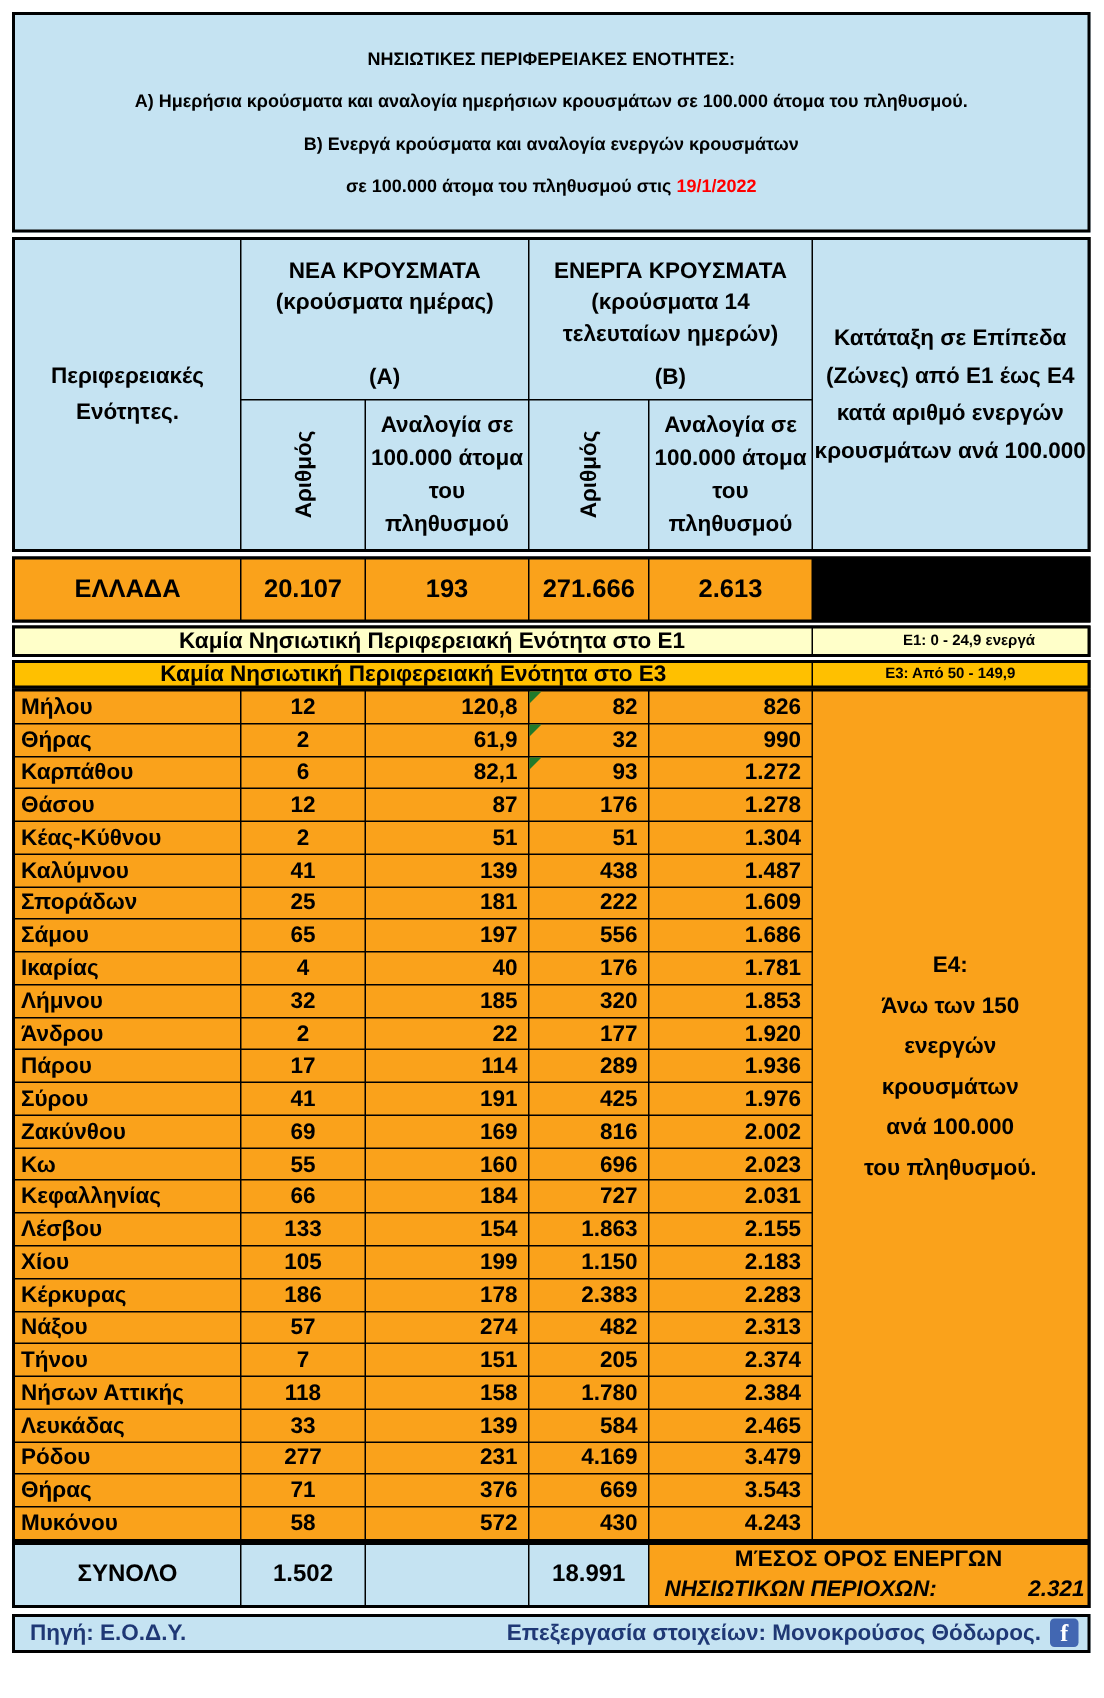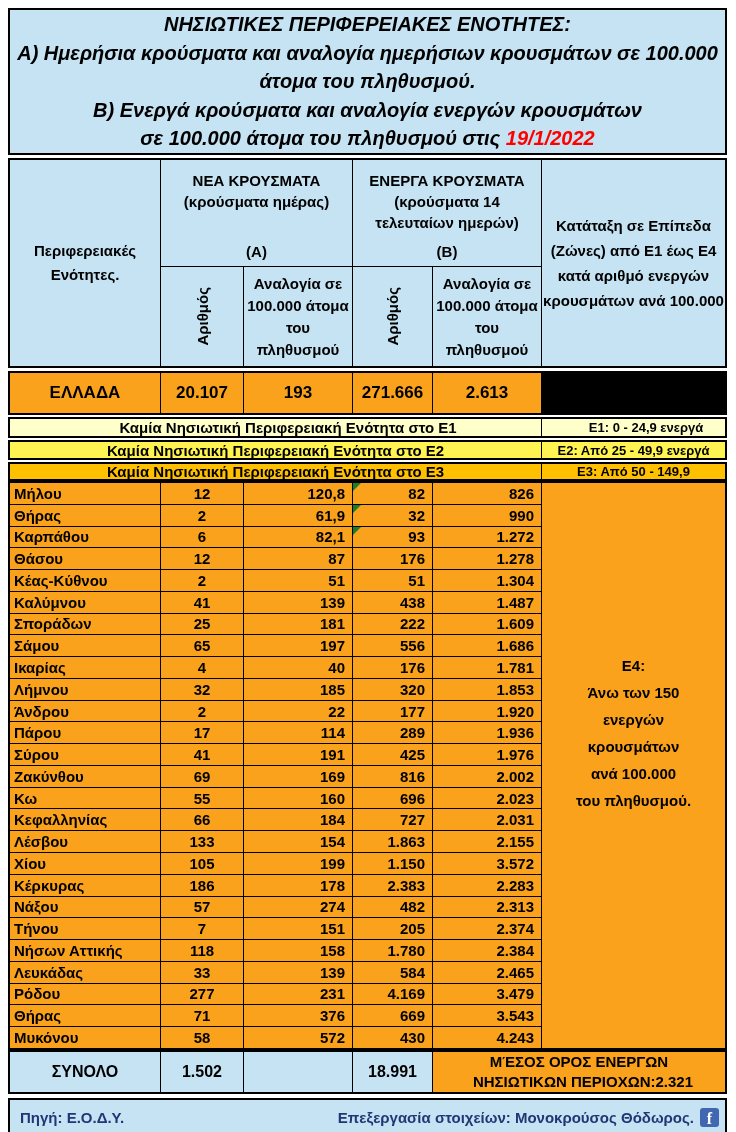--- a/index.html
+++ b/index.html
@@ -12,42 +12,42 @@
   .band{width:719px;border:2px solid #000;box-sizing:border-box;}
   .grid{display:grid;background:#000;gap:1px;}
   .cols{grid-template-columns:150px 82px 108px 79px 108px 183px;}
   .e1bg{background:#FFFFC9;padding-left:25px;}
   .e2bg{background:#FFF351;}
   .e3bg{background:#FFC000;}
 
   
   .title-block{
     height:147px;background:#C5E3F2;display:flex;flex-direction:column;
-    justify-content:center;text-align:center;font-size:20px;line-height:28.5px;font-style:italic;
+    justify-content:center;text-align:center;font-size:12px;line-height:28.5px;
   }
   .red{color:#FF0000;}
 
   
   .header-grid{grid-template-rows:106px 99px;}
   .hcell{background:#C5E3F2;display:flex;align-items:center;justify-content:center;text-align:center;}
   .hc-region{grid-row:1 / span 2;font-size:15px;line-height:24px;}
   .hc-group{flex-direction:column;justify-content:space-between;padding:10px 2px 4px 2px;font-size:15px;line-height:21px;}
   .hc-rank{grid-row:1 / span 2;grid-column:6;font-size:15px;line-height:25px;}
   .hc-sub{font-size:15px;line-height:22px;}
   .vtext{writing-mode:vertical-rl;transform:rotate(180deg);font-size:15px;}
 
   
   .row44{grid-template-rows:40px;}
   .gcell{background:#FAA21B;display:flex;align-items:center;justify-content:center;text-align:center;font-size:17px;}
   .gc-rank{font-size:14px;line-height:18px;flex-direction:column;}
   .zrow-e1{grid-template-rows:17px;}
   .zrow-e2{grid-template-rows:16px;}
   .zrow-e3{grid-template-rows:15px;}
   .zlabel{grid-column:1 / span 5;display:flex;align-items:center;justify-content:center;font-size:15px;}
-  .zrange{grid-column:6;display:flex;align-items:center;justify-content:center;font-size:13px;white-space:nowrap;}
+  .zrange{grid-column:6;display:flex;align-items:center;justify-content:center;font-size:10px;white-space:nowrap;}
 
   
   .data-grid{grid-auto-rows:20.77px;}
   .dc{background:#FAA21B;display:flex;align-items:center;font-size:15px;position:relative;}
   .dc-name{padding-left:4px;justify-content:flex-start;}
   .dc-center{justify-content:center;}
   .dc-right{justify-content:flex-end;padding-right:7px;}
   .note .tri{position:absolute;top:0;left:0;width:0;height:0;
     border-top:8px solid #217A2B;border-right:8px solid transparent;}
   .e4cell{
@@ -56,25 +56,25 @@
     font-size:15px;line-height:27px;padding-bottom:64px;box-sizing:border-box;
   }
 
   
   .tcell{background:#C5E3F2;display:flex;align-items:center;justify-content:center;font-size:16px;}
   .avg-cell{
     grid-column:5 / span 2;background:#FAA21B;display:flex;flex-direction:column;
     justify-content:center;font-size:15px;line-height:20px;
   }
   .avg-l1{text-align:center;}
-  .avg-l2{display:flex;justify-content:center;padding:0 2px 0 10px;}
+  .avg-l2{display:flex;justify-content:space-between;padding:0 2px 0 10px;font-style:italic;}
 
   
   .footer{
-    height:40px;margin-top:4px;background:#C5E3F2;display:flex;align-items:center;
+    height:26px;margin-top:4px;background:#C5E3F2;display:flex;align-items:center;
     justify-content:space-between;padding:0 6px 0 10px;box-sizing:border-box;
     color:#1F3875;font-size:15px;
   }
   .footer-right{display:flex;align-items:center;gap:6px;}
   .fb{
     width:19px;height:19px;background:#4267B2;border-radius:3px;color:#fff;
     display:flex;align-items:flex-end;justify-content:center;font-size:16px;line-height:17px;
     font-family:"Liberation Serif",serif;cursor:pointer;
   }
   .mt3{margin-top:3px;}
@@ -118,24 +118,20 @@
     <div class="gcell">20.107</div>
     <div class="gcell">193</div>
     <div class="gcell">271.666</div>
     <div class="gcell">2.613</div>
   </div>
 
   <div class="band grid cols zrow-e1 mt2">
     <div class="zlabel e1bg">Καμία Νησιωτική Περιφερειακή Ενότητα στο Ε1</div>
     <div class="zrange e1bg">Ε1: 0 - 24,9 ενεργά</div>
   </div>
-  <div class="band grid cols zrow-e2 mt2">
-    <div class="zlabel e2bg">Καμία Νησιωτική Περιφερειακή Ενότητα στο Ε2</div>
-    <div class="zrange e2bg">Ε2: Από 25 - 49,9 ενεργά</div>
-  </div>
   <div class="band grid cols zrow-e3 mt2">
     <div class="zlabel e3bg">Καμία Νησιωτική Περιφερειακή Ενότητα στο Ε3</div>
     <div class="zrange e3bg">Ε3: Από 50 - 149,9</div>
   </div>
 
   <div class="band grid cols data-grid" id="table-body">
     <div class="e4cell">
       <span>Ε4:</span>
       <span>Άνω των 150</span>
       <span>ενεργών</span>
@@ -243,21 +239,21 @@
   <div class="dc dc-name">Λέσβου</div>
   <div class="dc dc-center">133</div>
   <div class="dc dc-right">154</div>
   <div class="dc dc-right">1.863</div>
   <div class="dc dc-right">2.155</div>
 
   <div class="dc dc-name">Χίου</div>
   <div class="dc dc-center">105</div>
   <div class="dc dc-right">199</div>
   <div class="dc dc-right">1.150</div>
-  <div class="dc dc-right">3.572</div>
+  <div class="dc dc-right">2.183</div>
 
   <div class="dc dc-name">Κέρκυρας</div>
   <div class="dc dc-center">186</div>
   <div class="dc dc-right">178</div>
   <div class="dc dc-right">2.383</div>
   <div class="dc dc-right">2.283</div>
 
   <div class="dc dc-name">Νάξου</div>
   <div class="dc dc-center">57</div>
   <div class="dc dc-right">274</div>

